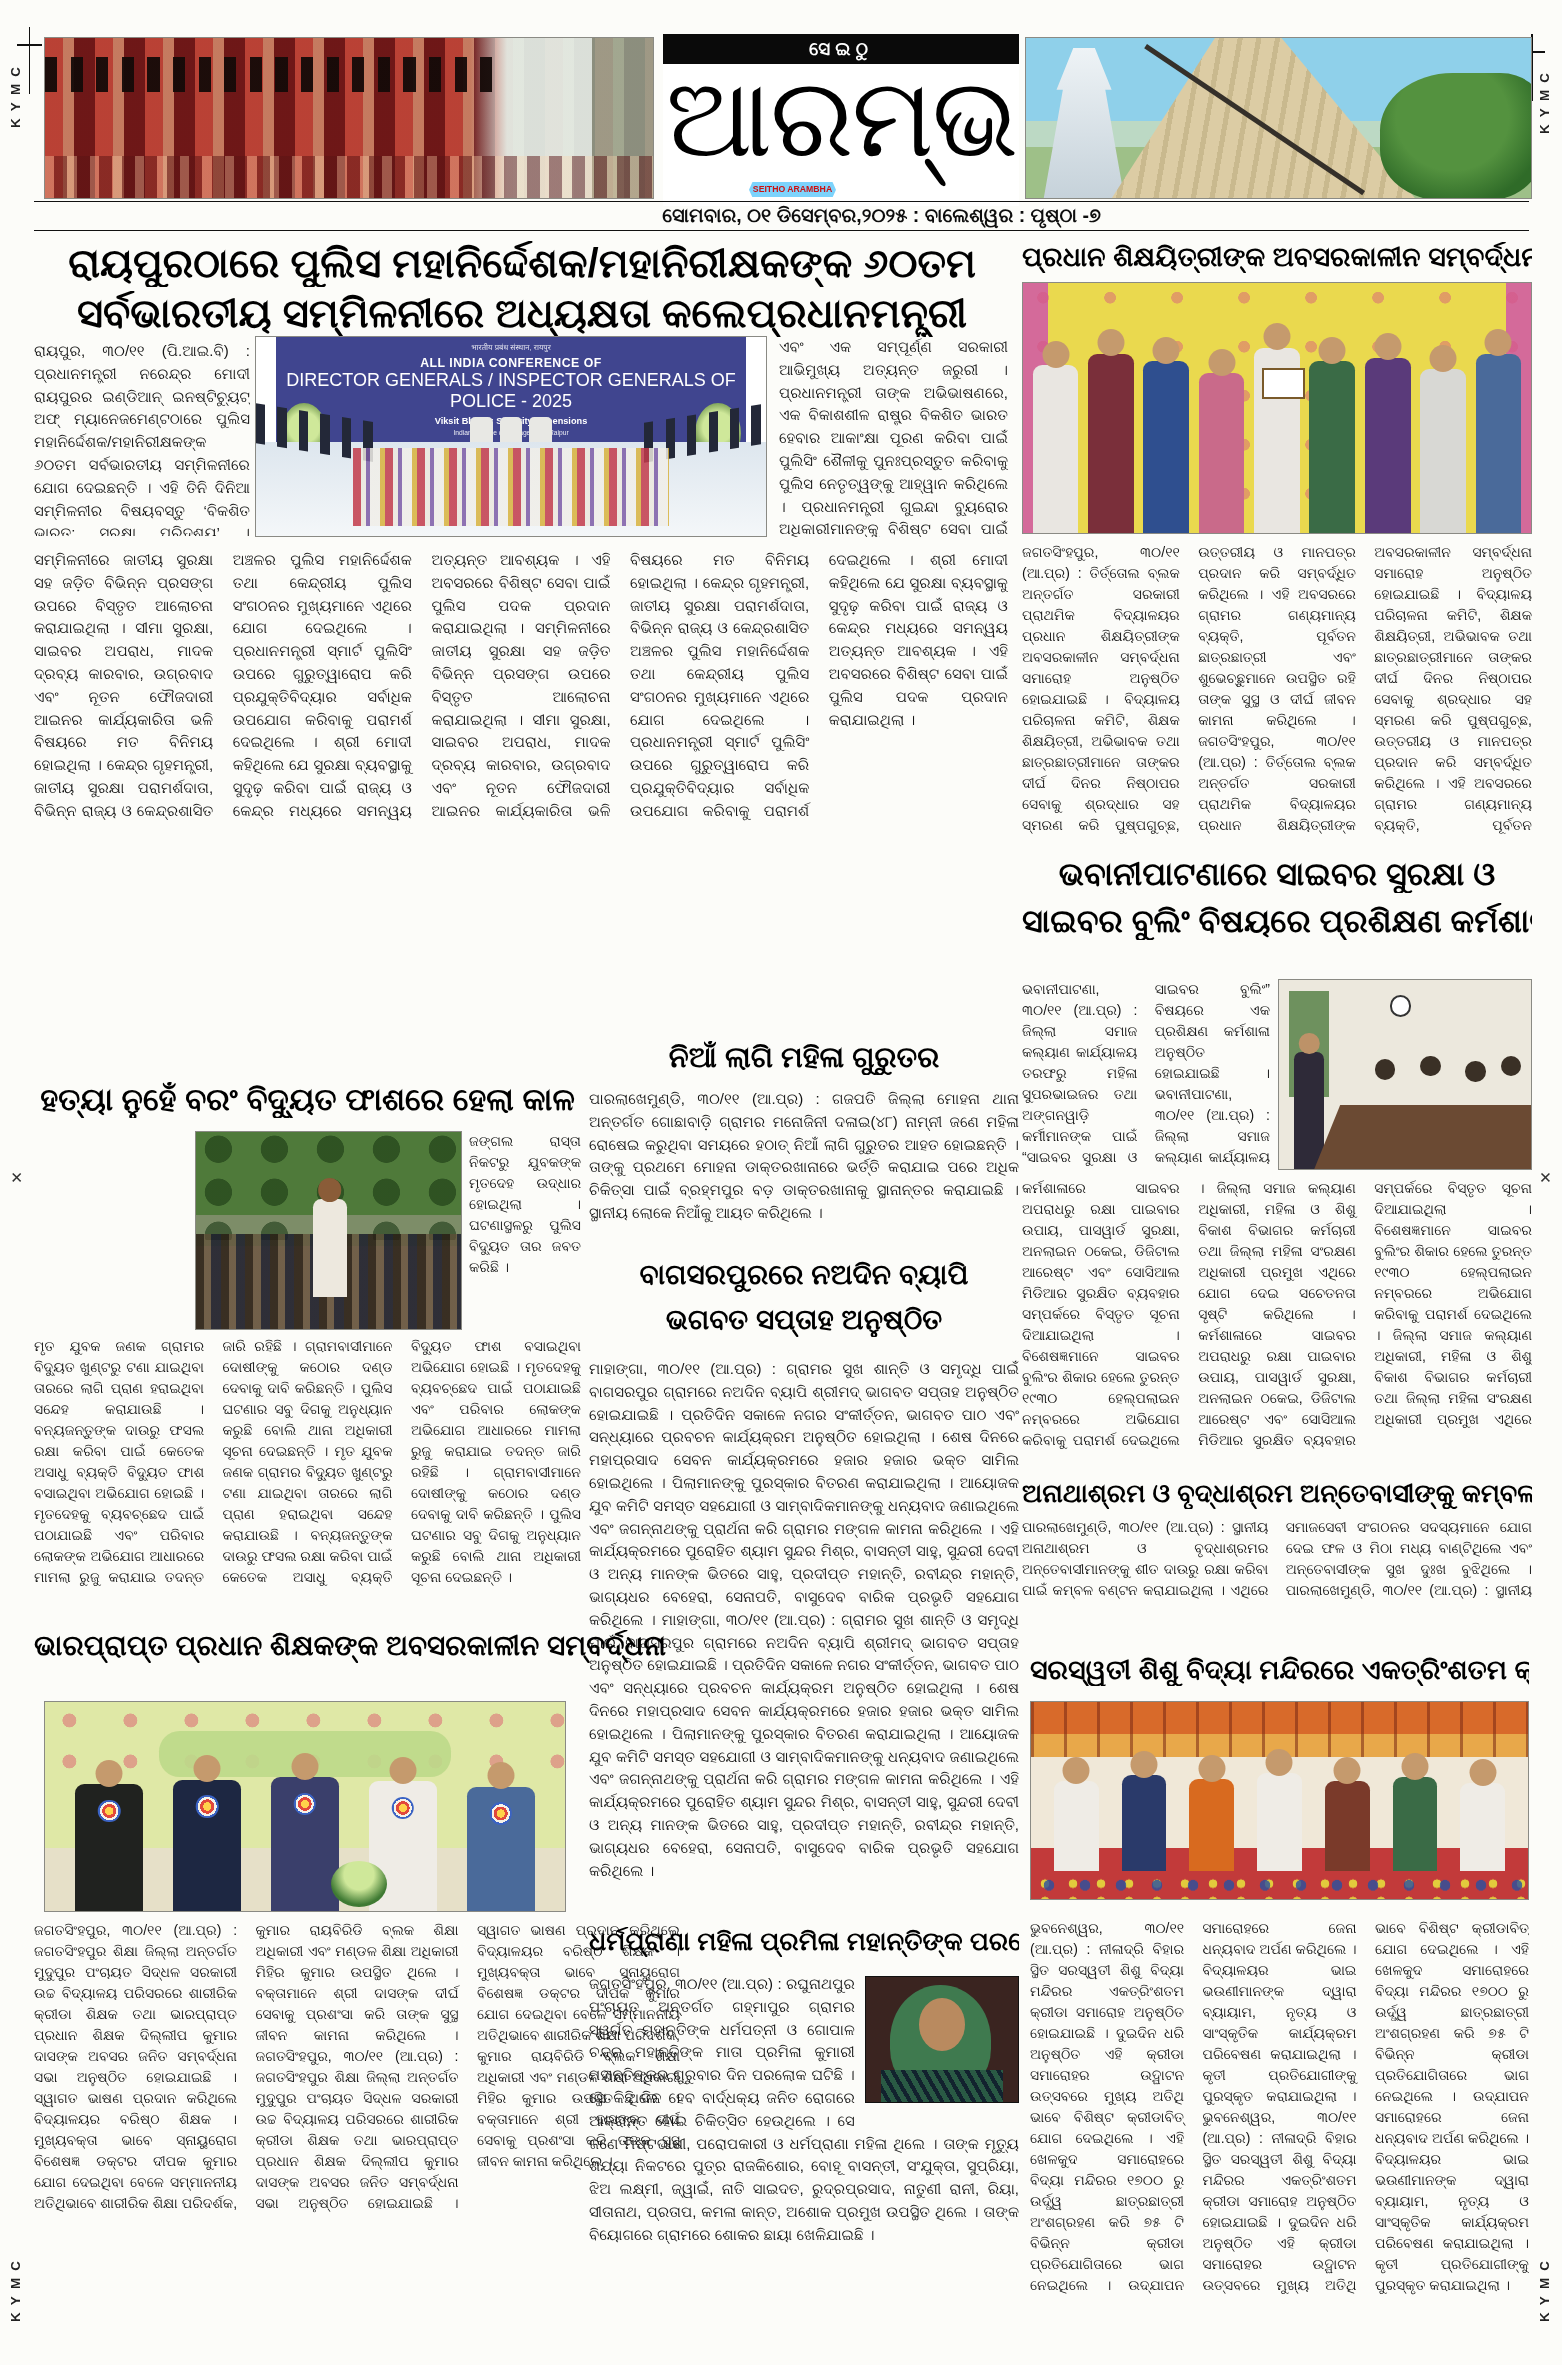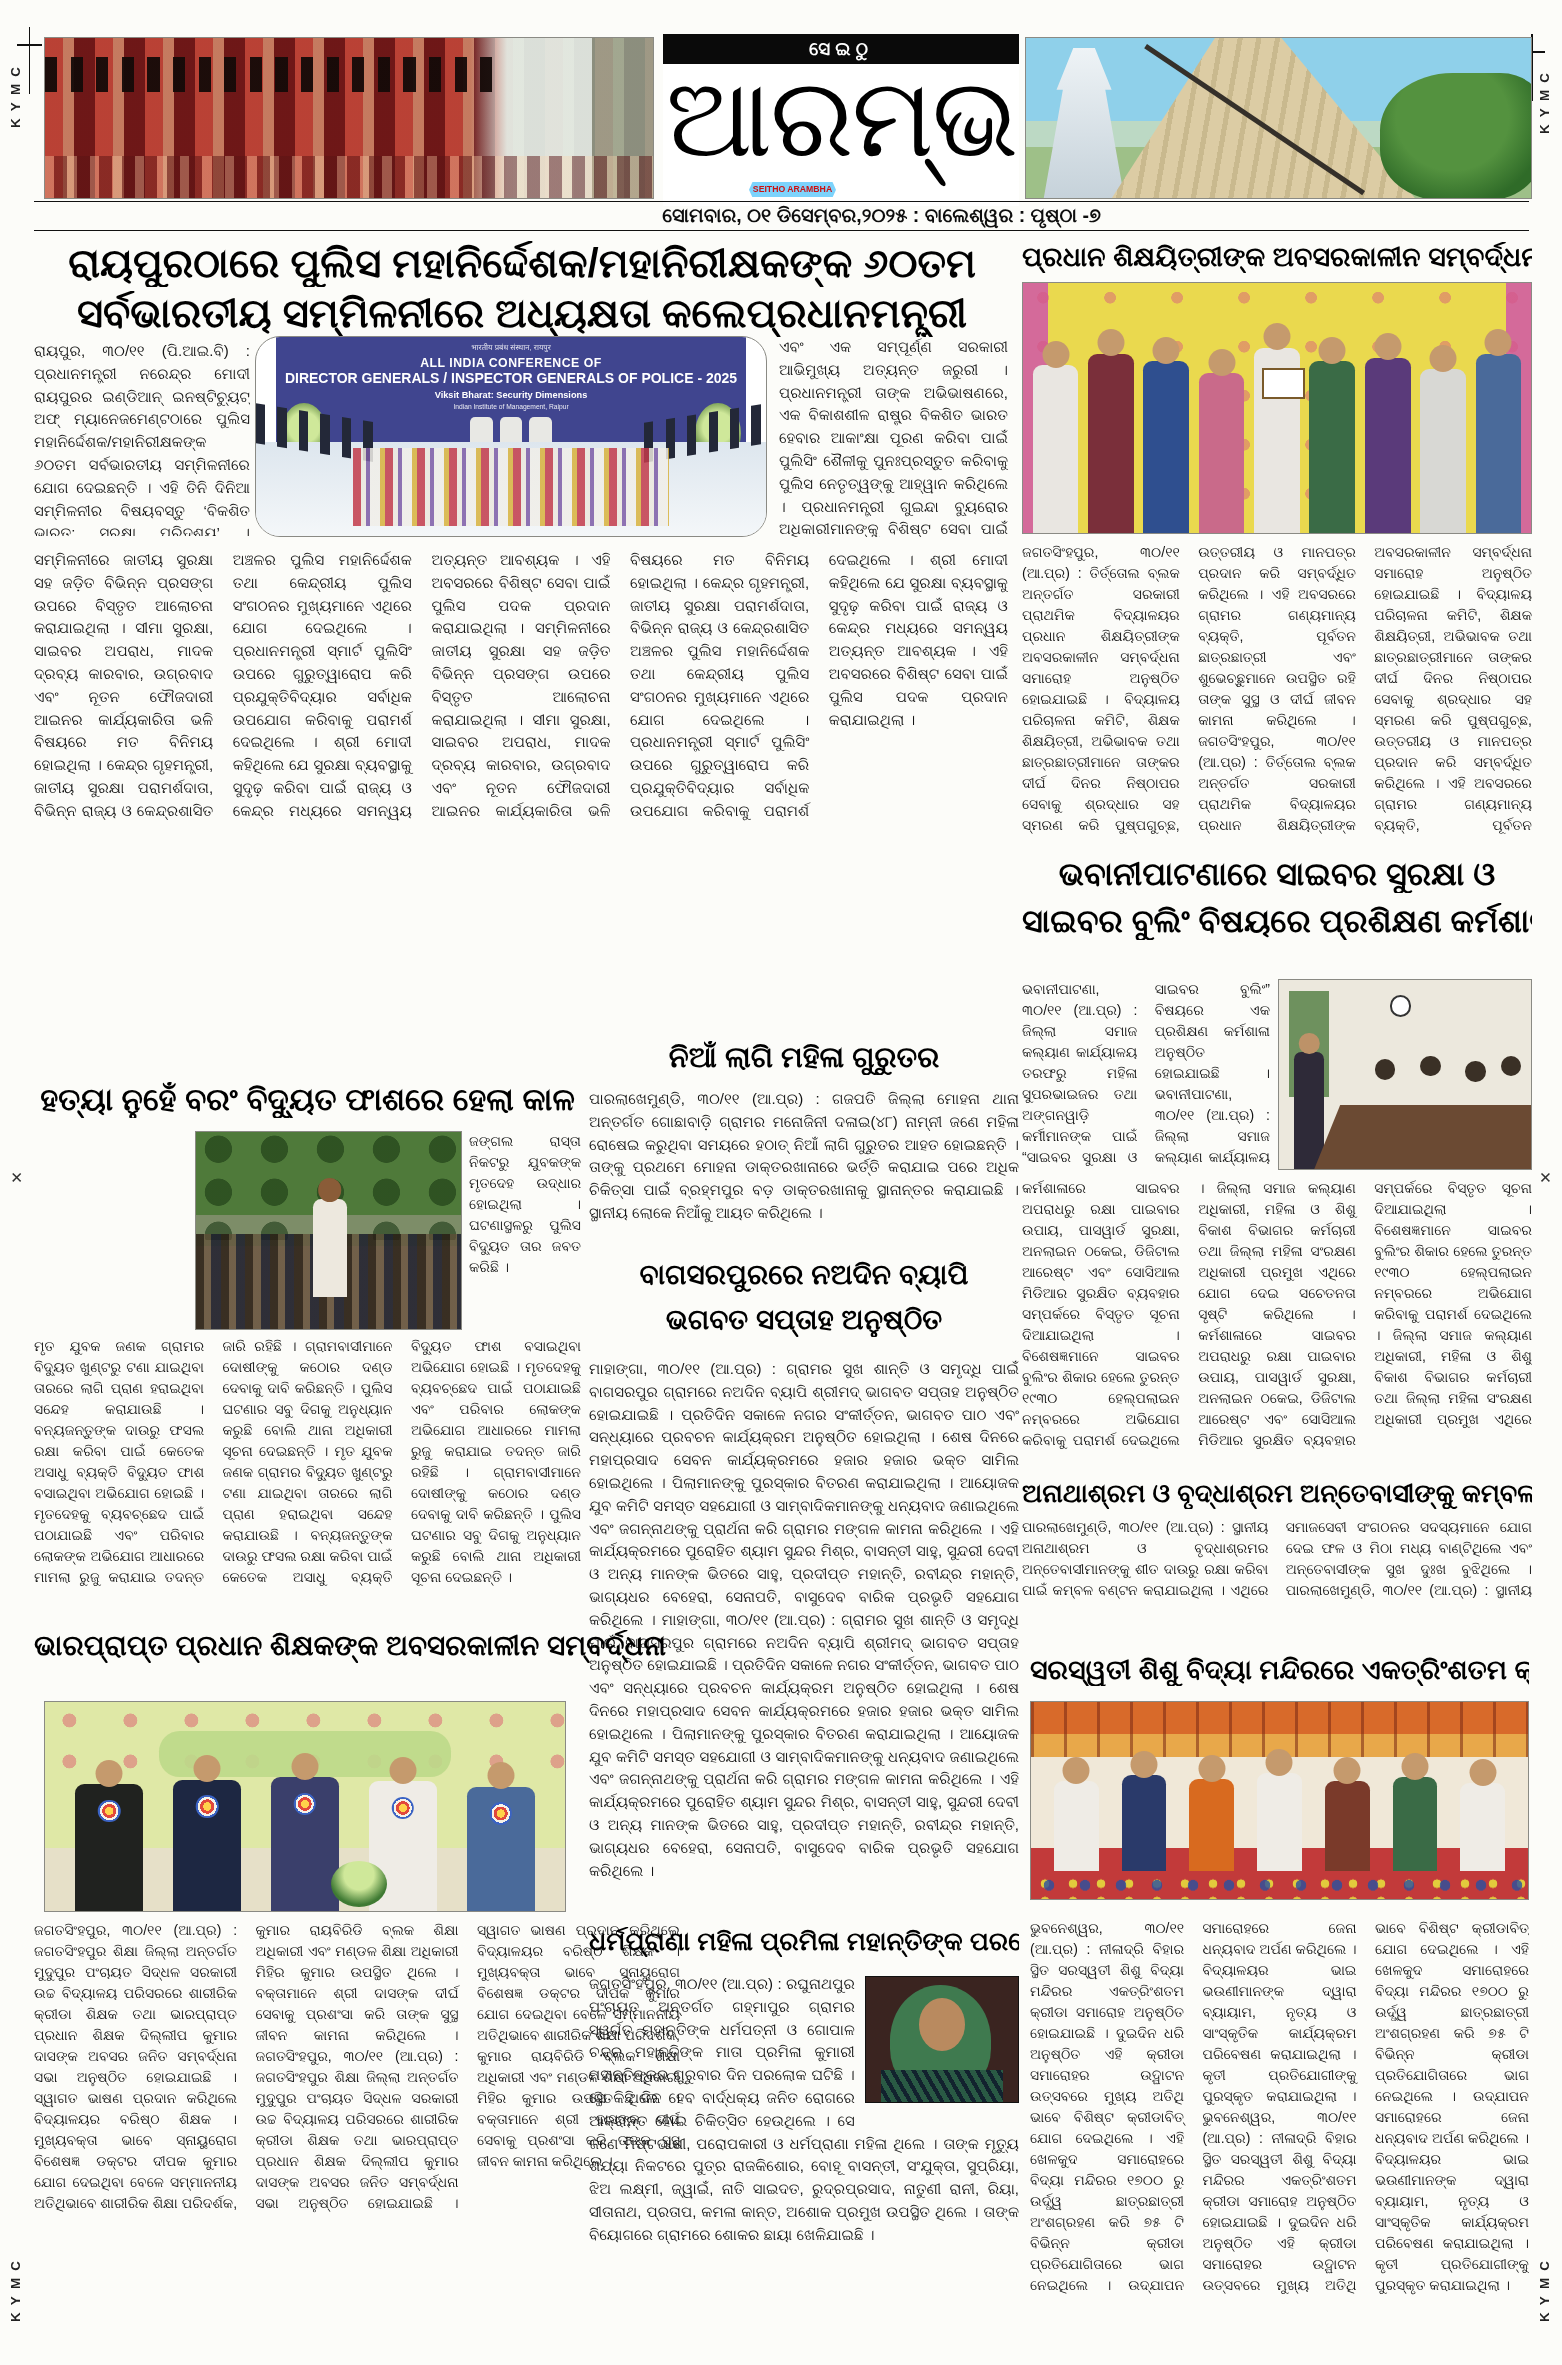--- a/index.html
+++ b/index.html
@@ -56,21 +56,21 @@
       background:radial-gradient(ellipse at 45% 35%, #54923f 0 45%, #2f6b28 75%); border-radius:45% 25% 35% 40%; }
 
   
   .pc-backdrop { position:absolute; left:4%; right:4%; top:0; height:54%; background:#40458f; }
   .pc-backdrop::before,.pc-backdrop::after { content:""; position:absolute; bottom:-18%; width:46px; height:61px; border-radius:50%;
       background:radial-gradient(circle at 50% 40%, #cfe89a 0 35%, #4f7a33 70%); }
   .pc-backdrop::before { left:1%; } .pc-backdrop::after { right:1%; }
   .pc-text { position:relative; text-align:center; color:#fff; padding-top:5.1px; }
   .pc-t0 { font-size:7.7px; opacity:.85; }
   .pc-t1 { font-size:12.3px; font-weight:700; margin-top:4.1px; letter-spacing:0.5px; }
-  .pc-t2 { font-size:14px; font-weight:700; }
+  .pc-t2 { font-size:18px; font-weight:400; }
   .pc-t3 { font-size:9.2px; font-weight:700; margin-top:4.1px; }
   .pc-t4 { font-size:6.7px; margin-top:3.1px; opacity:.9; }
   .pc-table { position:absolute; left:0; right:0; bottom:0; height:47%; background:linear-gradient(180deg,#dde6ee,#f4f7f9); }
   .pc-flowers { position:absolute; left:19%; right:19%; top:56%; bottom:5%;
       background:repeating-linear-gradient(90deg,#c23a4a 0 8.2px,#ece8de 8.2px 13.3px,#7c5ba6 13.3px 17.4px,#f0eee8 17.4px 27px,#d8b23c 27px 32px); opacity:.85; }
   .pc-ppl { position:absolute; top:38%; height:20%; width:24%; background:repeating-linear-gradient(90deg,#232838 0 9.2px, transparent 9.2px 21.5px); }
   .pc-ppl.left { left:0; transform:skewY(9deg); } .pc-ppl.right { right:0; transform:skewY(-9deg); }
   .pc-dais { position:absolute; left:42%; top:40%; width:16%; height:13%; display:flex; justify-content:space-between; }
   .pc-dais div { width:28%; background:#e8e8e4; border-radius:5.1px 5.1px 0 0; }
 
@@ -157,21 +157,21 @@
     <div class="td-trees"></div>
   </div>
 
   <div class="dateline">ସୋମବାର, ୦୧ ଡିସେମ୍ବର,୨୦୨୫ : ବାଲେଶ୍ୱର : ପୃଷ୍ଠା -୭</div>
 
   <div class="hl" style="left:34px; top:241px; width:976px; font-size:40px;">ରାୟପୁରଠାରେ ପୁଲିସ ମହାନିର୍ଦ୍ଦେଶକ/ମହାନିରୀକ୍ଷକଙ୍କ ୬୦ତମ</div>
   <div class="hl" style="left:34px; top:291px; width:976px; font-size:40px;">ସର୍ବଭାରତୀୟ ସମ୍ମିଳନୀରେ ଅଧ୍ୟକ୍ଷତା କଲେପ୍ରଧାନମନ୍ତ୍ରୀ</div>
 
   <div class="bt f29" style="left:34px; top:340px; width:216px; height:196px;">ରାୟପୁର, ୩୦/୧୧ (ପି.ଆଇ.ବି) : ପ୍ରଧାନମନ୍ତ୍ରୀ ନରେନ୍ଦ୍ର ମୋଦୀ ରାୟପୁରର ଇଣ୍ଡିଆନ୍ ଇନଷ୍ଟିଚ୍ୟୁଟ୍ ଅଫ୍ ମ୍ୟାନେଜମେଣ୍ଟଠାରେ ପୁଲିସ ମହାନିର୍ଦ୍ଦେଶକ/ମହାନିରୀକ୍ଷକଙ୍କ ୬୦ତମ ସର୍ବଭାରତୀୟ ସମ୍ମିଳନୀରେ ଯୋଗ ଦେଇଛନ୍ତି । ଏହି ତିନି ଦିନିଆ ସମ୍ମିଳନୀର ବିଷୟବସ୍ତୁ ‘ବିକଶିତ ଭାରତ: ସୁରକ୍ଷା ପରିଦୃଶ୍ୟ’ । ପ୍ରଧାନମନ୍ତ୍ରୀ ଏହି ସମ୍ମିଳନୀରେ ଦେଶର ଆଭ୍ୟନ୍ତରୀଣ ସୁରକ୍ଷା ସ୍ଥିତି ସମ୍ପର୍କରେ ବିସ୍ତୃତ ଆଲୋଚନା କରିଥିଲେ ।</div>
 
-  <div class="ph abs" style="left:255px; top:336px; width:512px; height:201px; background:#fff;border-radius:25px;">
+  <div class="ph abs" style="left:255px; top:336px; width:512px; height:201px; background:#fff;">
     <div class="pc-backdrop">
       <div class="pc-text">
         <div class="pc-t0">भारतीय प्रबंध संस्थान, रायपुर</div>
         <div class="pc-t1">ALL INDIA CONFERENCE OF</div>
         <div class="pc-t2">DIRECTOR GENERALS / INSPECTOR GENERALS OF POLICE - 2025</div>
         <div class="pc-t3">Viksit Bharat: Security Dimensions</div>
         <div class="pc-t4">Indian Institute of Management, Raipur</div>
       </div>
     </div>
     <div class="pc-table"></div>

